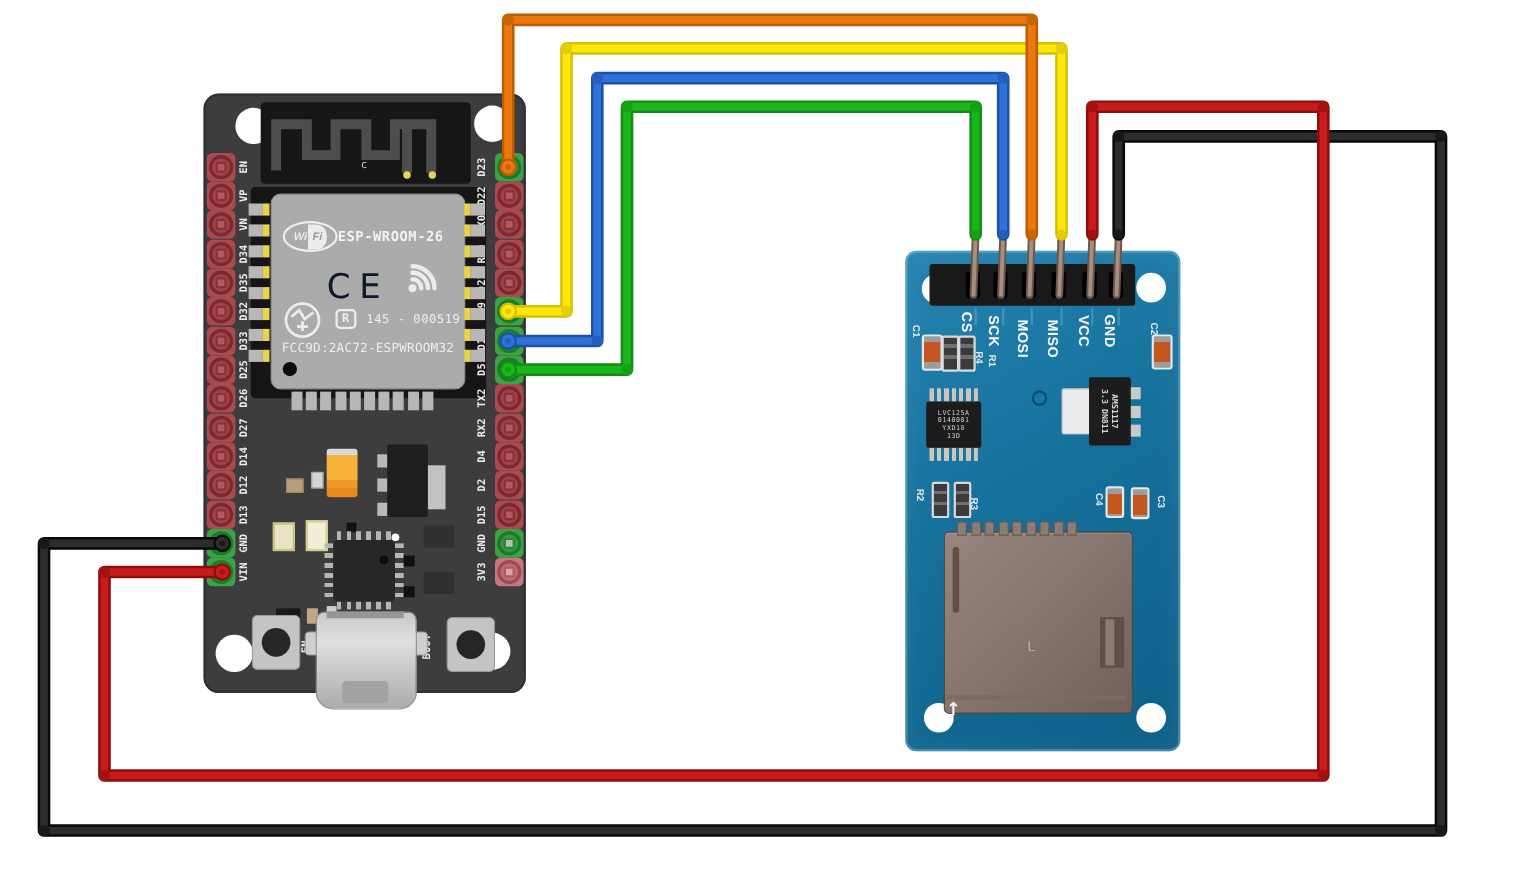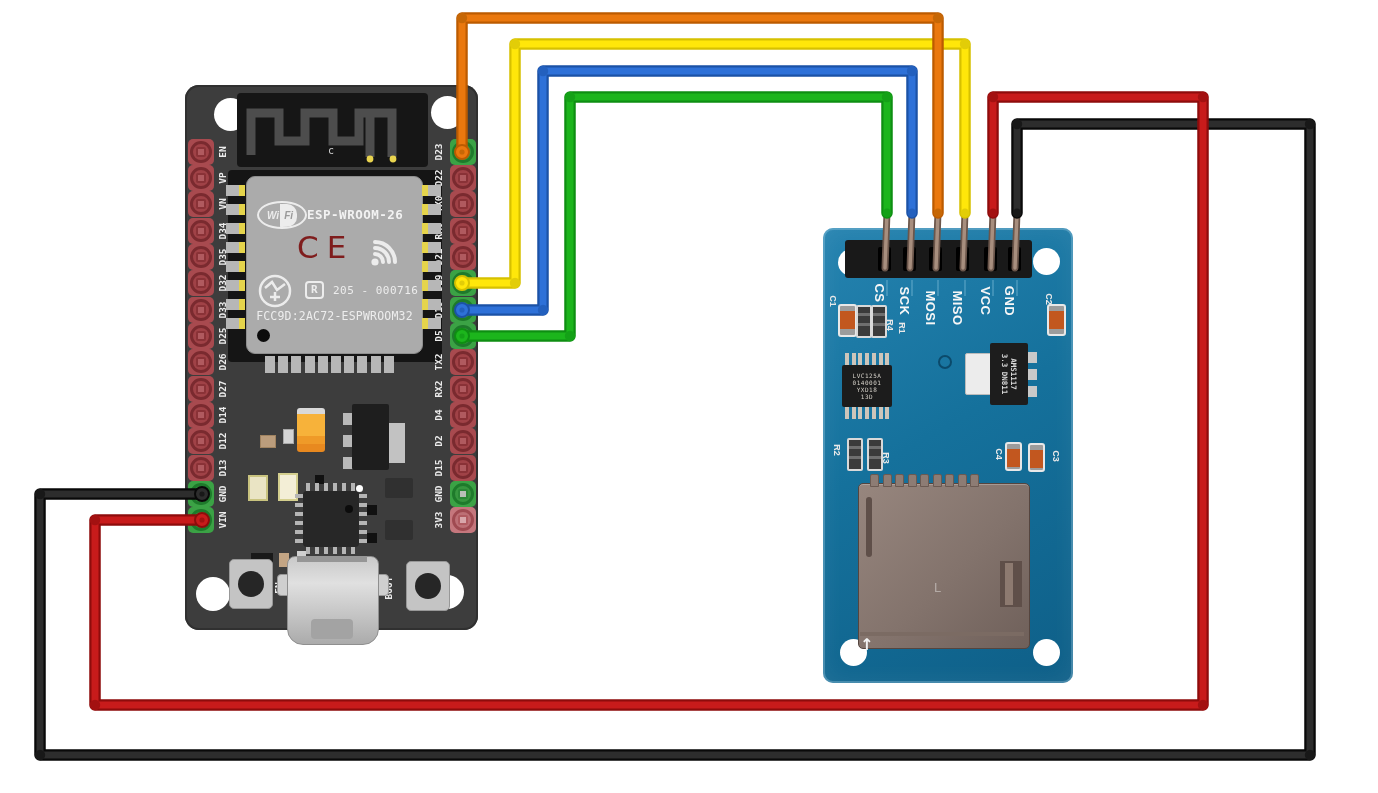--- a/index.html
+++ b/index.html
@@ -16,21 +16,21 @@
   #esp-module{left:43px;top:85px;width:214px;height:192px;background:#151515;border-radius:4px}
   #esp-shield{left:61px;top:91px;width:175px;height:176px;background:#ababab;border:1px solid #8f8f8f;
        border-radius:9px}
   .wifi-logo{position:absolute;left:10px;top:24px;width:46px;height:24px;border:2px solid #ececec;
        border-radius:50%;display:flex;align-items:center;justify-content:center;overflow:hidden}
   .wifi-logo .wi{color:#ececec;font:bold italic 10px "Liberation Sans",sans-serif}
   .wifi-logo .fi{background:#ececec;color:#9a9a9a;font:bold italic 10px "Liberation Sans",sans-serif;
        padding:6px 4px;border-radius:0 10px 10px 0;margin-left:1px}
   .esp-name{position:absolute;left:60px;top:30px;font:bold 12.5px "DejaVu Sans Mono",monospace;
        color:#f2f2f2;letter-spacing:.5px}
-  .ce{position:absolute;left:50px;top:52px;font:31px "DejaVu Sans",sans-serif;color:#7f1d1d;letter-spacing:8px}
+  .ce{position:absolute;left:50px;top:66px;font:31px "DejaVu Sans",sans-serif;color:#0f172a;letter-spacing:8px}
   .rbox{position:absolute;left:58px;top:104px;font:bold 11px "DejaVu Sans Mono",monospace;color:#ededed;
        border:2px solid #ededed;border-radius:4px;padding:0 4px 1px 4px}
   .regnum{position:absolute;left:86px;top:107px;font:11px "DejaVu Sans Mono",monospace;color:#ededed;letter-spacing:.5px}
   .fcc{position:absolute;left:0;right:0;top:132px;text-align:center;font:11.5px "DejaVu Sans Mono",monospace;
        color:#ededed;letter-spacing:.2px}
   .pin1dot{position:absolute;left:10px;top:152px;width:13px;height:13px;background:#0c0c0c;border-radius:50%}
   
   .pad{position:absolute;width:26px;height:26px;border-radius:5px}
   .pad i{position:absolute;inset:2px;border-radius:50%;border:3px solid;box-sizing:border-box}
   .pad b{position:absolute;left:8px;top:8px;width:10px;height:10px;border:2px solid;box-sizing:border-box;border-radius:2px}
@@ -98,21 +98,21 @@
       <path d="M11 15 A14 14 0 0 1 25 29" stroke="#ececec" stroke-width="4" fill="none" stroke-linecap="round"></path>
       <path d="M11 9 A20 20 0 0 1 31 29" stroke="#ececec" stroke-width="4" fill="none" stroke-linecap="round"></path>
     </svg>
     <svg class="abs" style="left:10px;top:96px" width="36" height="36">
       <circle cx="18" cy="18" r="15" stroke="#ececec" stroke-width="2.5" fill="none"></circle>
       <polyline points="8,15 15,9 20,17 28,11" stroke="#ececec" stroke-width="2.5" fill="none"></polyline>
       <line x1="18" y1="19" x2="18" y2="28" stroke="#ececec" stroke-width="2.5"></line>
       <line x1="13" y1="24" x2="23" y2="24" stroke="#ececec" stroke-width="2.5"></line>
     </svg>
     <span class="rbox">R</span>
-    <span class="regnum">205 - 000716</span>
+    <span class="regnum">145 - 000519</span>
     <div class="fcc">FCC9D:2AC72-ESPWROOM32</div>
     <div class="pin1dot"></div>
   </div>
 
   <div class="comp" style="left:112px;top:323px;width:28px;height:44px;border-radius:3px;background:linear-gradient(#d9d9d9 0 6px,#f7b23a 6px 28px,#ef9a28 28px 36px,#e8891f 36px)"></div>
   <div class="comp" style="left:158px;top:328px;width:12px;height:12px;background:#b9b9b9"></div>
   <div class="comp" style="left:158px;top:350px;width:12px;height:12px;background:#b9b9b9"></div>
   <div class="comp" style="left:158px;top:372px;width:12px;height:12px;background:#b9b9b9"></div>
   <div class="comp" style="left:203px;top:338px;width:17px;height:40px;background:#c2c2c2"></div>
   <div class="comp" style="left:167px;top:319px;width:37px;height:66px;background:#1e1e1e;border-radius:2px"></div>

